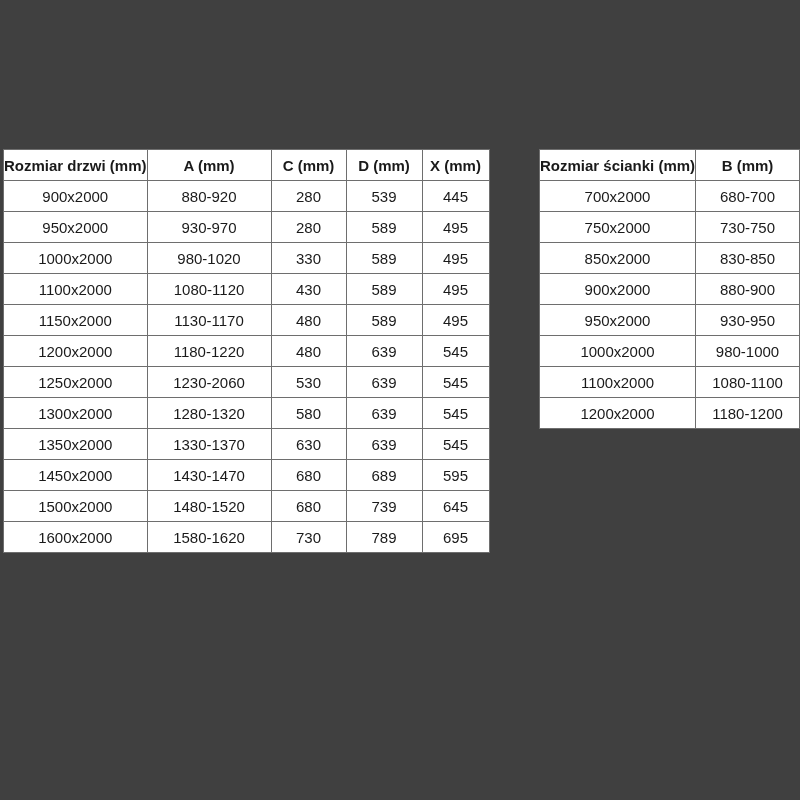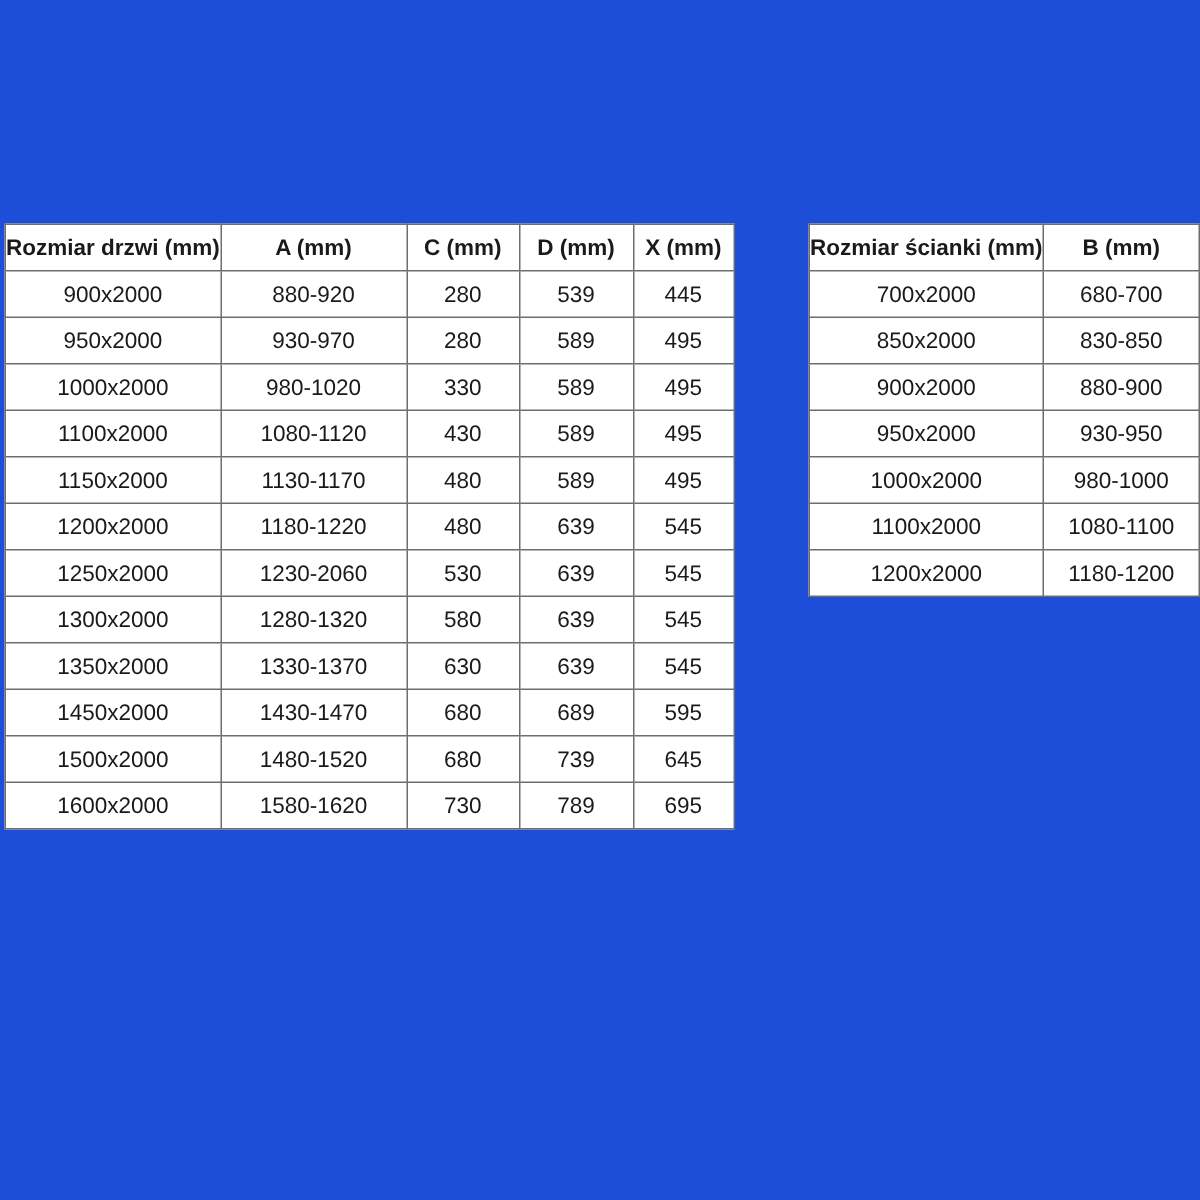--- a/index.html
+++ b/index.html
@@ -3,21 +3,21 @@
 <meta charset="utf-8">
 <style>
   * { margin: 0; padding: 0; box-sizing: border-box; }
   html, body {
     width: 800px; height: 800px;
     background: #ffffff;
     font-family: "Liberation Sans", sans-serif;
     color: #1a1a1a;
     overflow: hidden;
   }
-  .canvas { position: relative; width: 800px; height: 800px; background: #1d4ed8; }
+  .canvas { position: relative; width: 800px; height: 800px; background: #404040; }
 
   table {
     border-collapse: collapse;
     table-layout: fixed;
     background: #ffffff;
   }
   th, td {
     border: 1px solid #6e6e6e;
     text-align: center;
     vertical-align: middle;
@@ -164,20 +164,24 @@
             <th>Rozmiar ścianki (mm)</th>
             <th>B (mm)</th>
           </tr>
       </thead>
       <tbody>
           <tr>
             <td>700x2000</td>
             <td>680-700</td>
           </tr>
           <tr>
+            <td>750x2000</td>
+            <td>730-750</td>
+          </tr>
+          <tr>
             <td>850x2000</td>
             <td>830-850</td>
           </tr>
           <tr>
             <td>900x2000</td>
             <td>880-900</td>
           </tr>
           <tr>
             <td>950x2000</td>
             <td>930-950</td>

